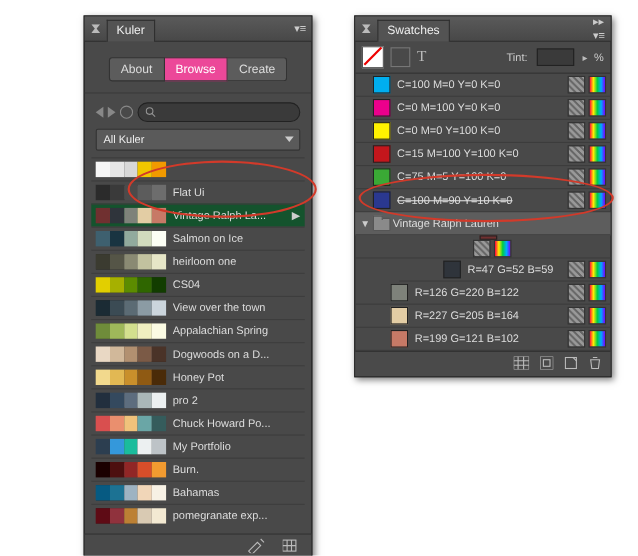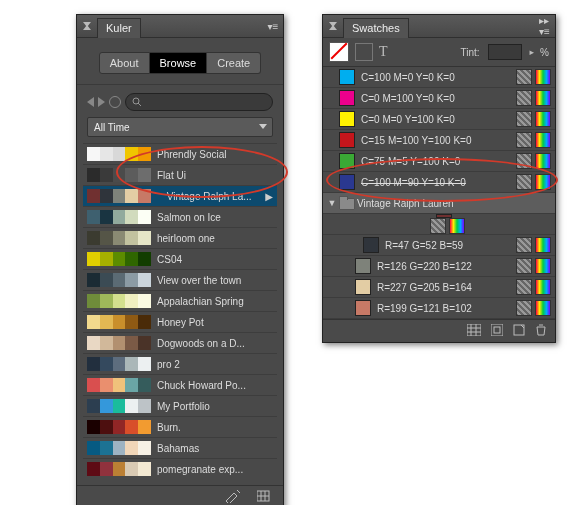--- a/index.html
+++ b/index.html
@@ -60,21 +60,21 @@
   }
   .top-tabs .seg {
     height: 20px;
     padding: 0 10px;
     background: #5c5c5c;
     border: 1px solid #333;
     font-size: 11px;
     color: #ddd;
     display: flex; align-items: center;
   }
-  .top-tabs .seg.active { background: #000000; color:#fff; }
+  .top-tabs .seg.active { background: #ec4899; color:#fff; }
   .top-tabs .seg:first-child { border-radius: 3px 0 0 3px; }
   .top-tabs .seg:last-child { border-radius: 0 3px 3px 0; border-left: none;}
   .top-tabs .seg:nth-child(2){ border-left:none;}
 
   .nav-row {
     display: flex; align-items: center;
     gap: 4px;
     padding: 2px 4px 6px 4px;
   }
   .tri { width:0;height:0;border-top:5px solid transparent;border-bottom:5px solid transparent;}
@@ -98,21 +98,21 @@
   .dd.sort{flex:1.3}.dd.time{flex:1}
 
   .list { }
   .row {
     display:flex;align-items:center;height:20px;
     border-top:1px solid #3d3d3d;
     font-size:10px;color:#ddd;
     padding-right:4px;
     position:relative;
   }
-  .row.sel{background:#0c4a6e;text-align:center;}
+  .row.sel{background:#14532d;}
   .row .sw {
     display:flex;width:64px;height:14px;margin:0 6px 0 4px;
     box-shadow:0 0 0 1px #222 inset;
   }
   .row .sw span{flex:1;height:100%;}
   .row .nm{flex:1;white-space:nowrap;overflow:hidden;text-overflow:ellipsis;}
   .row .arrow{color:#ccc;font-size:10px;margin-left:4px;}
   .panel-footer{
     height:22px;border-top:1px solid #333;background:#4a4a4a;
     display:flex;align-items:center;justify-content:flex-end;gap:14px;padding:0 10px;
@@ -187,32 +187,31 @@
       <span class="tri r"></span>
       <span class="circ"></span>
       <div class="search-wrap">
         <svg width="10" height="10">
             <circle cx="4" cy="4" r="3" stroke="#bbb" fill="none"></circle>
             <line x1="6" y1="6" x2="9" y2="9" stroke="#bbb"></line>
           </svg>
       </div>
     </div>
     <div class="filters">
-      <div class="dd time">All Time</div>
+      <div class="dd time">All Kuler</div>
     </div>
     <div class="list" id="kuler-list">
         <div class="row">
           <div class="sw">
             <span style="background: rgb(247, 247, 247);"></span>
             <span style="background: rgb(230, 230, 230);"></span>
             <span style="background: rgb(216, 216, 216);"></span>
             <span style="background: rgb(240, 198, 0);"></span>
             <span style="background: rgb(241, 154, 0);"></span>
           </div>
-          <span class="nm">Phrendly Social</span>
         </div>
         <div class="row">
           <div class="sw">
             <span style="background: rgb(43, 43, 43);"></span>
             <span style="background: rgb(58, 58, 58);"></span>
             <span style="background: rgb(75, 75, 75);"></span>
             <span style="background: rgb(92, 92, 92);"></span>
             <span style="background: rgb(109, 109, 109);"></span>
           </div>
           <span class="nm">Flat Ui</span>
@@ -273,37 +272,37 @@
             <span style="background: rgb(111, 140, 58);"></span>
             <span style="background: rgb(159, 184, 90);"></span>
             <span style="background: rgb(211, 223, 142);"></span>
             <span style="background: rgb(240, 239, 192);"></span>
             <span style="background: rgb(251, 251, 227);"></span>
           </div>
           <span class="nm">Appalachian Spring</span>
         </div>
         <div class="row">
           <div class="sw">
+            <span style="background: rgb(233, 216, 196);"></span>
+            <span style="background: rgb(209, 184, 154);"></span>
+            <span style="background: rgb(178, 144, 112);"></span>
+            <span style="background: rgb(123, 90, 70);"></span>
+            <span style="background: rgb(74, 51, 40);"></span>
+          </div>
+          <span class="nm">Dogwoods on a D...</span>
+        </div>
+        <div class="row">
+          <div class="sw">
             <span style="background: rgb(242, 217, 141);"></span>
             <span style="background: rgb(226, 184, 83);"></span>
             <span style="background: rgb(201, 143, 43);"></span>
             <span style="background: rgb(143, 90, 19);"></span>
             <span style="background: rgb(74, 43, 8);"></span>
           </div>
           <span class="nm">Honey Pot</span>
-        </div>
-        <div class="row">
-          <div class="sw">
-            <span style="background: rgb(233, 216, 196);"></span>
-            <span style="background: rgb(209, 184, 154);"></span>
-            <span style="background: rgb(178, 144, 112);"></span>
-            <span style="background: rgb(123, 90, 70);"></span>
-            <span style="background: rgb(74, 51, 40);"></span>
-          </div>
-          <span class="nm">Dogwoods on a D...</span>
         </div>
         <div class="row">
           <div class="sw">
             <span style="background: rgb(34, 47, 62);"></span>
             <span style="background: rgb(52, 73, 94);"></span>
             <span style="background: rgb(93, 109, 126);"></span>
             <span style="background: rgb(170, 183, 184);"></span>
             <span style="background: rgb(236, 240, 241);"></span>
           </div>
           <span class="nm">pro 2</span>
@@ -462,21 +461,21 @@
       </div>
       <div class="swr" style="padding-left: 20px; flex-direction: column;">
         <span class="dis"></span>
         <span class="chip" style="background: rgb(112, 48, 48);"></span>
         <span class="nm" style="text-decoration: line-through;">R=112 G=48 B=48</span>
         <span class="meta">
           <span class="m mgrid"></span>
           <span class="m mrainbow"></span>
         </span>
       </div>
-      <div class="swr" style="padding-left: 28px;">
+      <div class="swr" style="padding-left: 28px; margin-left: 40px;">
         <span class="dis"></span>
         <span class="chip" style="background: rgb(47, 52, 59);"></span>
         <span class="nm">R=47 G=52 B=59</span>
         <span class="meta">
           <span class="m mgrid"></span>
           <span class="m mrainbow"></span>
         </span>
       </div>
       <div class="swr" style="padding-left: 20px;">
         <span class="dis"></span>

